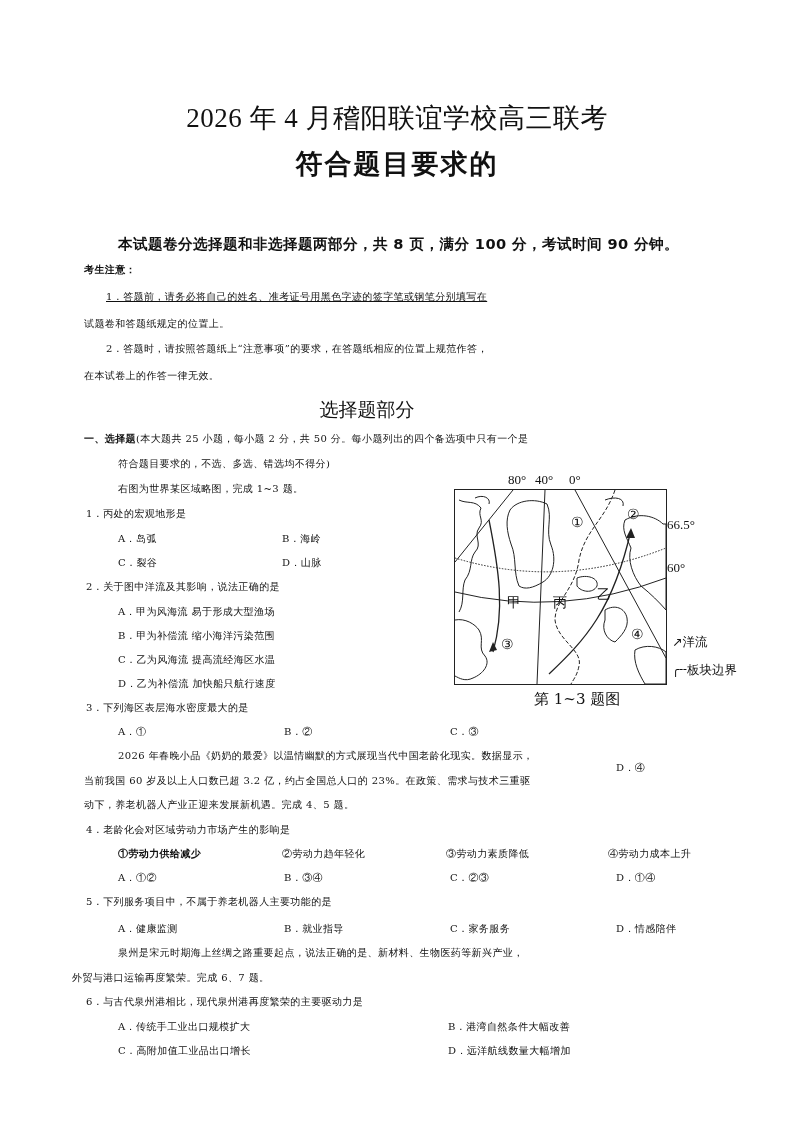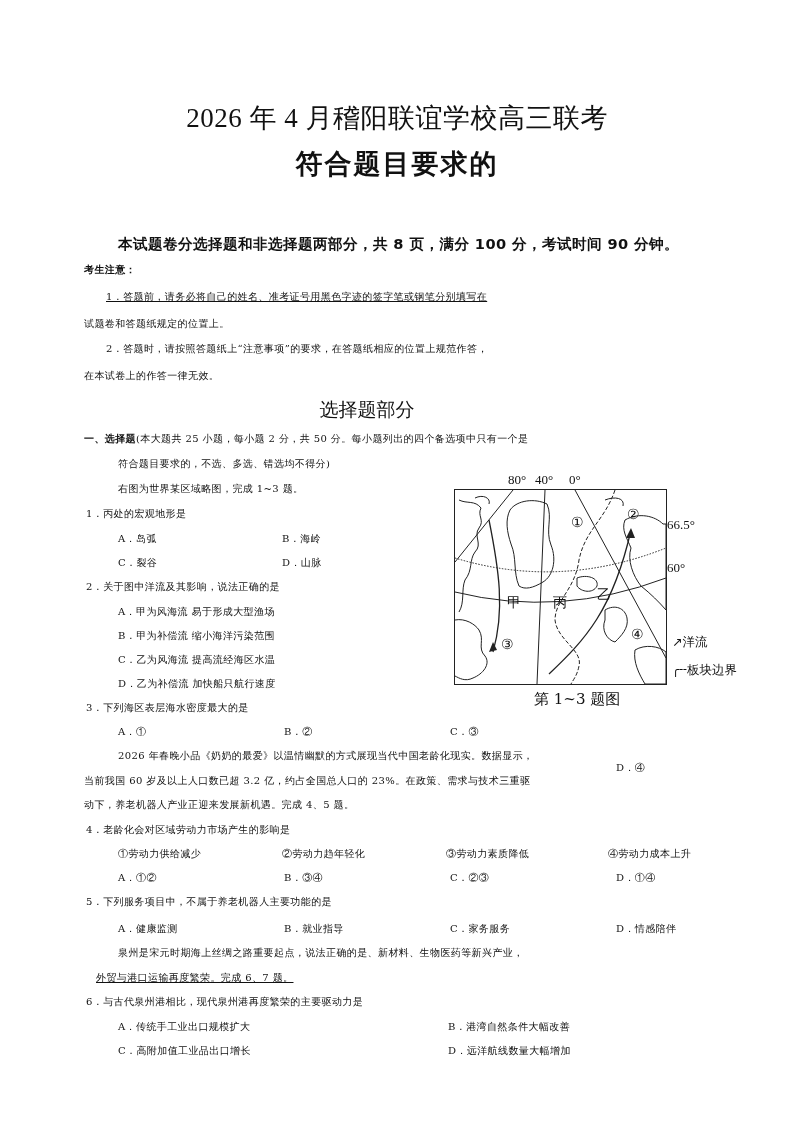--- a/index.html
+++ b/index.html
@@ -112,35 +112,35 @@
     <span>╭╌</span><span>板块边界</span>
   </div>
   <div class="abs" style="left:534px; top:690px; font-size:15px;">第 1~3 题图</div>
 </div>
 
 <div class="abs line" style="left:118px; top:749px;">2026 年春晚小品《奶奶的最爱》以温情幽默的方式展现当代中国老龄化现实。数据显示，</div>
 <div class="abs line" style="left:84px; top:774px;">当前我国 60 岁及以上人口数已超 3.2 亿，约占全国总人口的 23%。在政策、需求与技术三重驱</div>
 <div class="abs line" style="left:84px; top:798px;">动下，养老机器人产业正迎来发展新机遇。完成 4、5 题。</div>
 
 <div class="abs line" style="left:86px; top:823px;">4．老龄化会对区域劳动力市场产生的影响是</div>
-<div class="abs line" style="left:118px; top:847px;">①劳动力供给减少</div>
+<div class="abs line" style="left:118px; top:847px;font-weight:bold;">①劳动力供给减少</div>
 <div class="abs line" style="left:282px; top:847px;">②劳动力趋年轻化</div>
 <div class="abs line" style="left:446px; top:847px;">③劳动力素质降低</div>
 <div class="abs line" style="left:608px; top:847px;">④劳动力成本上升</div>
 <div class="abs line" style="left:118px; top:871px;">A．①②</div>
 <div class="abs line" style="left:284px; top:871px;">B．③④</div>
 <div class="abs line" style="left:450px; top:871px;">C．②③</div>
 <div class="abs line" style="left:616px; top:871px;">D．①④</div>
 
 <div class="abs line" style="left:86px; top:895px;">5．下列服务项目中，不属于养老机器人主要功能的是</div>
 <div class="abs line" style="left:118px; top:922px;">A．健康监测</div>
 <div class="abs line" style="left:284px; top:922px;">B．就业指导</div>
 <div class="abs line" style="left:450px; top:922px;">C．家务服务</div>
 <div class="abs line" style="left:616px; top:922px;">D．情感陪伴</div>
 
 <div class="abs line" style="left:118px; top:946px;">泉州是宋元时期海上丝绸之路重要起点，说法正确的是、新材料、生物医药等新兴产业，</div>
-<div class="abs line" style="left:96px; top:971px;text-decoration:underline;">外贸与港口运输再度繁荣。完成 6、7 题。</div>
+<div class="abs line" style="left:72px; top:971px;">外贸与港口运输再度繁荣。完成 6、7 题。</div>
 
 <div class="abs line" style="left:86px; top:995px;">6．与古代泉州港相比，现代泉州港再度繁荣的主要驱动力是</div>
 <div class="abs line" style="left:118px; top:1020px;">A．传统手工业出口规模扩大</div>
 <div class="abs line" style="left:448px; top:1020px;">B．港湾自然条件大幅改善</div>
 <div class="abs line" style="left:118px; top:1044px;">C．高附加值工业品出口增长</div>
 <div class="abs line" style="left:448px; top:1044px;">D．远洋航线数量大幅增加</div>
 
 </body></html>

